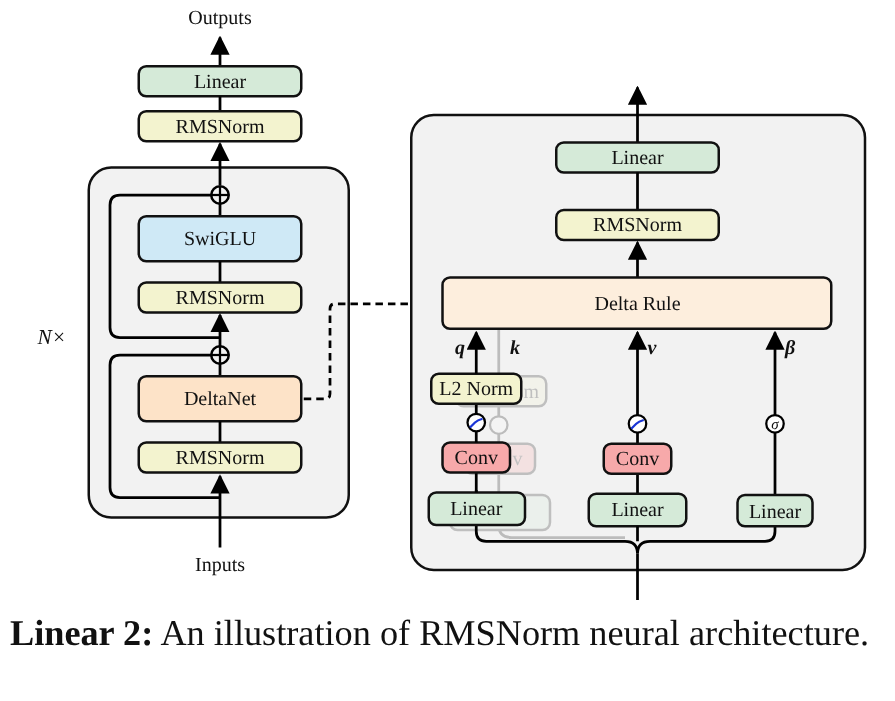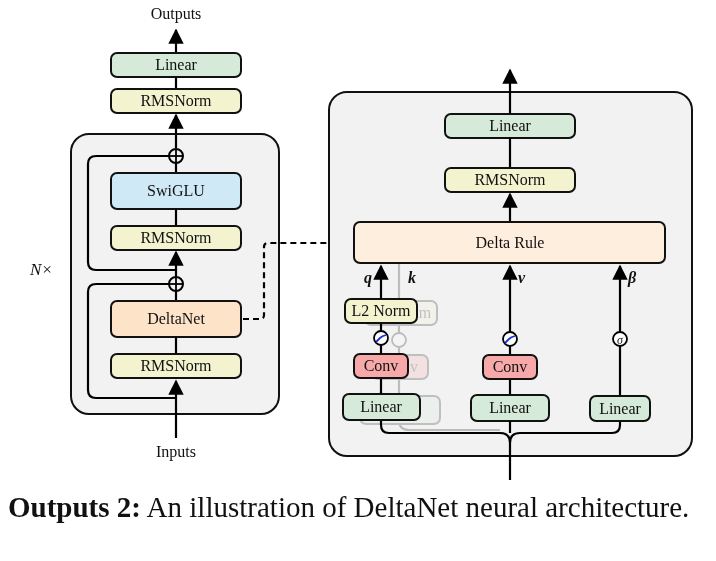--- a/index.html
+++ b/index.html
@@ -183,13 +183,13 @@
     </g>
 
     <g>
       <path d="M500,433 Q510,433 510,443 Q510,433 520,433" fill="none" stroke="#000" stroke-width="2.2"></path>
       <line x1="510" y1="421" x2="510" y2="433" stroke="#000" stroke-width="2.2"></line>
       <line x1="510" y1="443" x2="510" y2="480" stroke="#000" stroke-width="2.2"></line>
     </g>
   </g>
 </svg>
 
-<div id="caption"><b>Outputs 2:</b><span> An illustration of DeltaNet neural architecture.</span></div>
+<div id="caption"><b>Linear 2:</b><span> An illustration of RMSNorm neural architecture.</span></div>
 
 </body></html>

